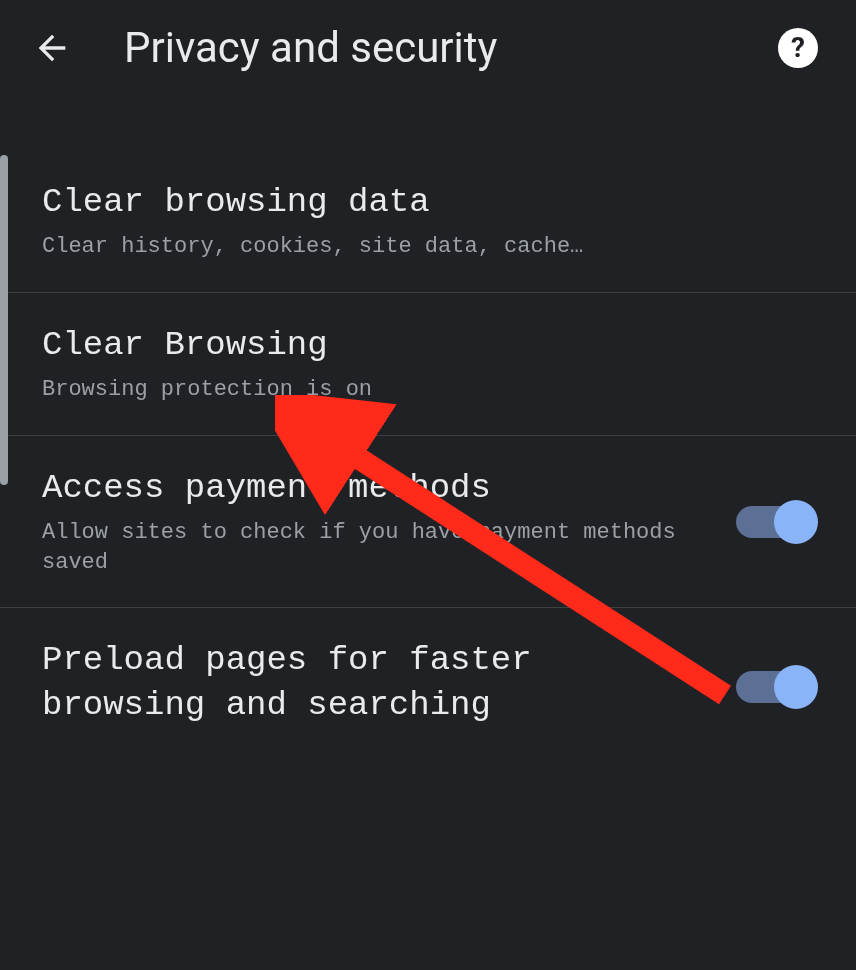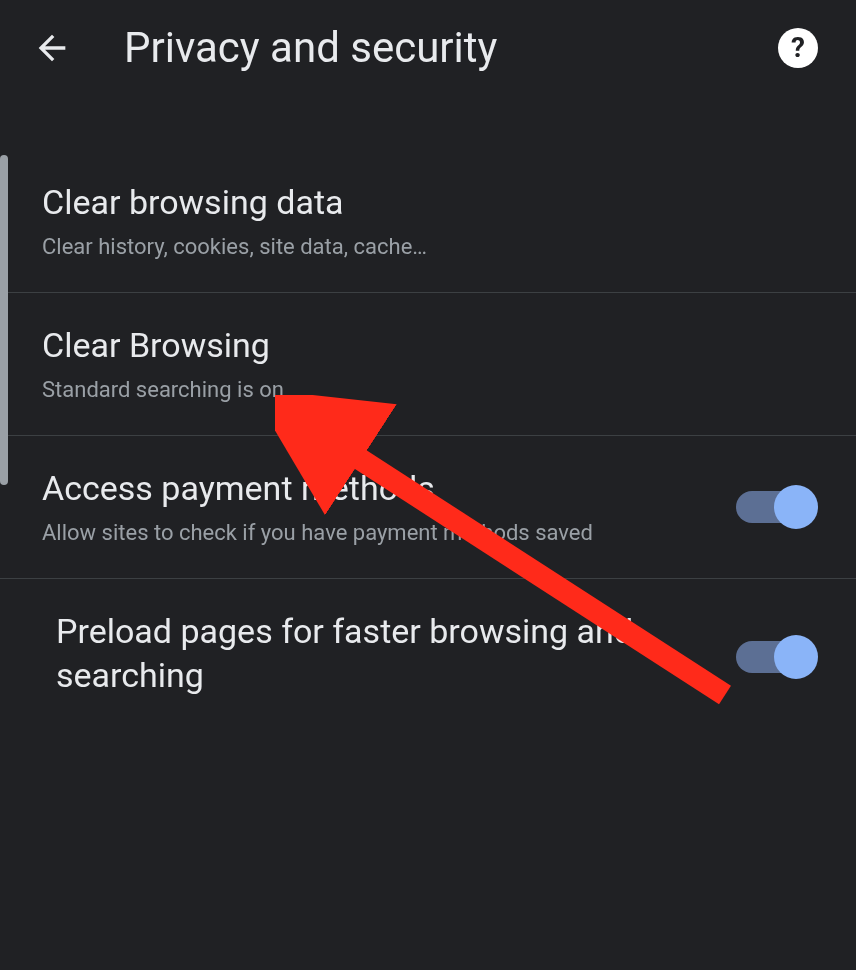--- a/index.html
+++ b/index.html
@@ -55,20 +55,21 @@
       align-items: center;
       justify-content: center;
       font-size: 28px;
       font-weight: 700;
       color: #202124;
       cursor: pointer;
       margin-right: 10px;
     }
     .content {
       padding-top: 55px;
+      font-family: Liberation Mono, monospace;
     }
     .list-item {
       display: flex;
       align-items: center;
       padding: 30px 42px 30px 42px;
       border-bottom: 1px solid #3c4043;
       cursor: pointer;
     }
     .item-text {
       flex: 1;
@@ -134,35 +135,35 @@
   <div class="list-item">
     <div class="item-text">
       <div class="item-title">Clear browsing data</div>
       <div class="item-subtitle">Clear history, cookies, site data, cache…</div>
     </div>
   </div>
 
   <div class="list-item">
     <div class="item-text">
       <div class="item-title">Clear Browsing</div>
-      <div class="item-subtitle">Standard searching is on</div>
+      <div class="item-subtitle">Browsing protection is on</div>
     </div>
   </div>
 
   <div class="list-item">
     <div class="item-text">
       <div class="item-title">Access payment methods</div>
       <div class="item-subtitle">Allow sites to check if you have payment methods saved</div>
     </div>
     <div class="toggle">
       <div class="toggle-thumb"></div>
     </div>
   </div>
 
-  <div class="list-item" style="border-bottom:none;margin-left:14px;">
+  <div class="list-item" style="border-bottom:none;">
     <div class="item-text">
       <div class="item-title">Preload pages for faster browsing and searching</div>
     </div>
     <div class="toggle">
       <div class="toggle-thumb"></div>
     </div>
   </div>
 
 </div>
 

